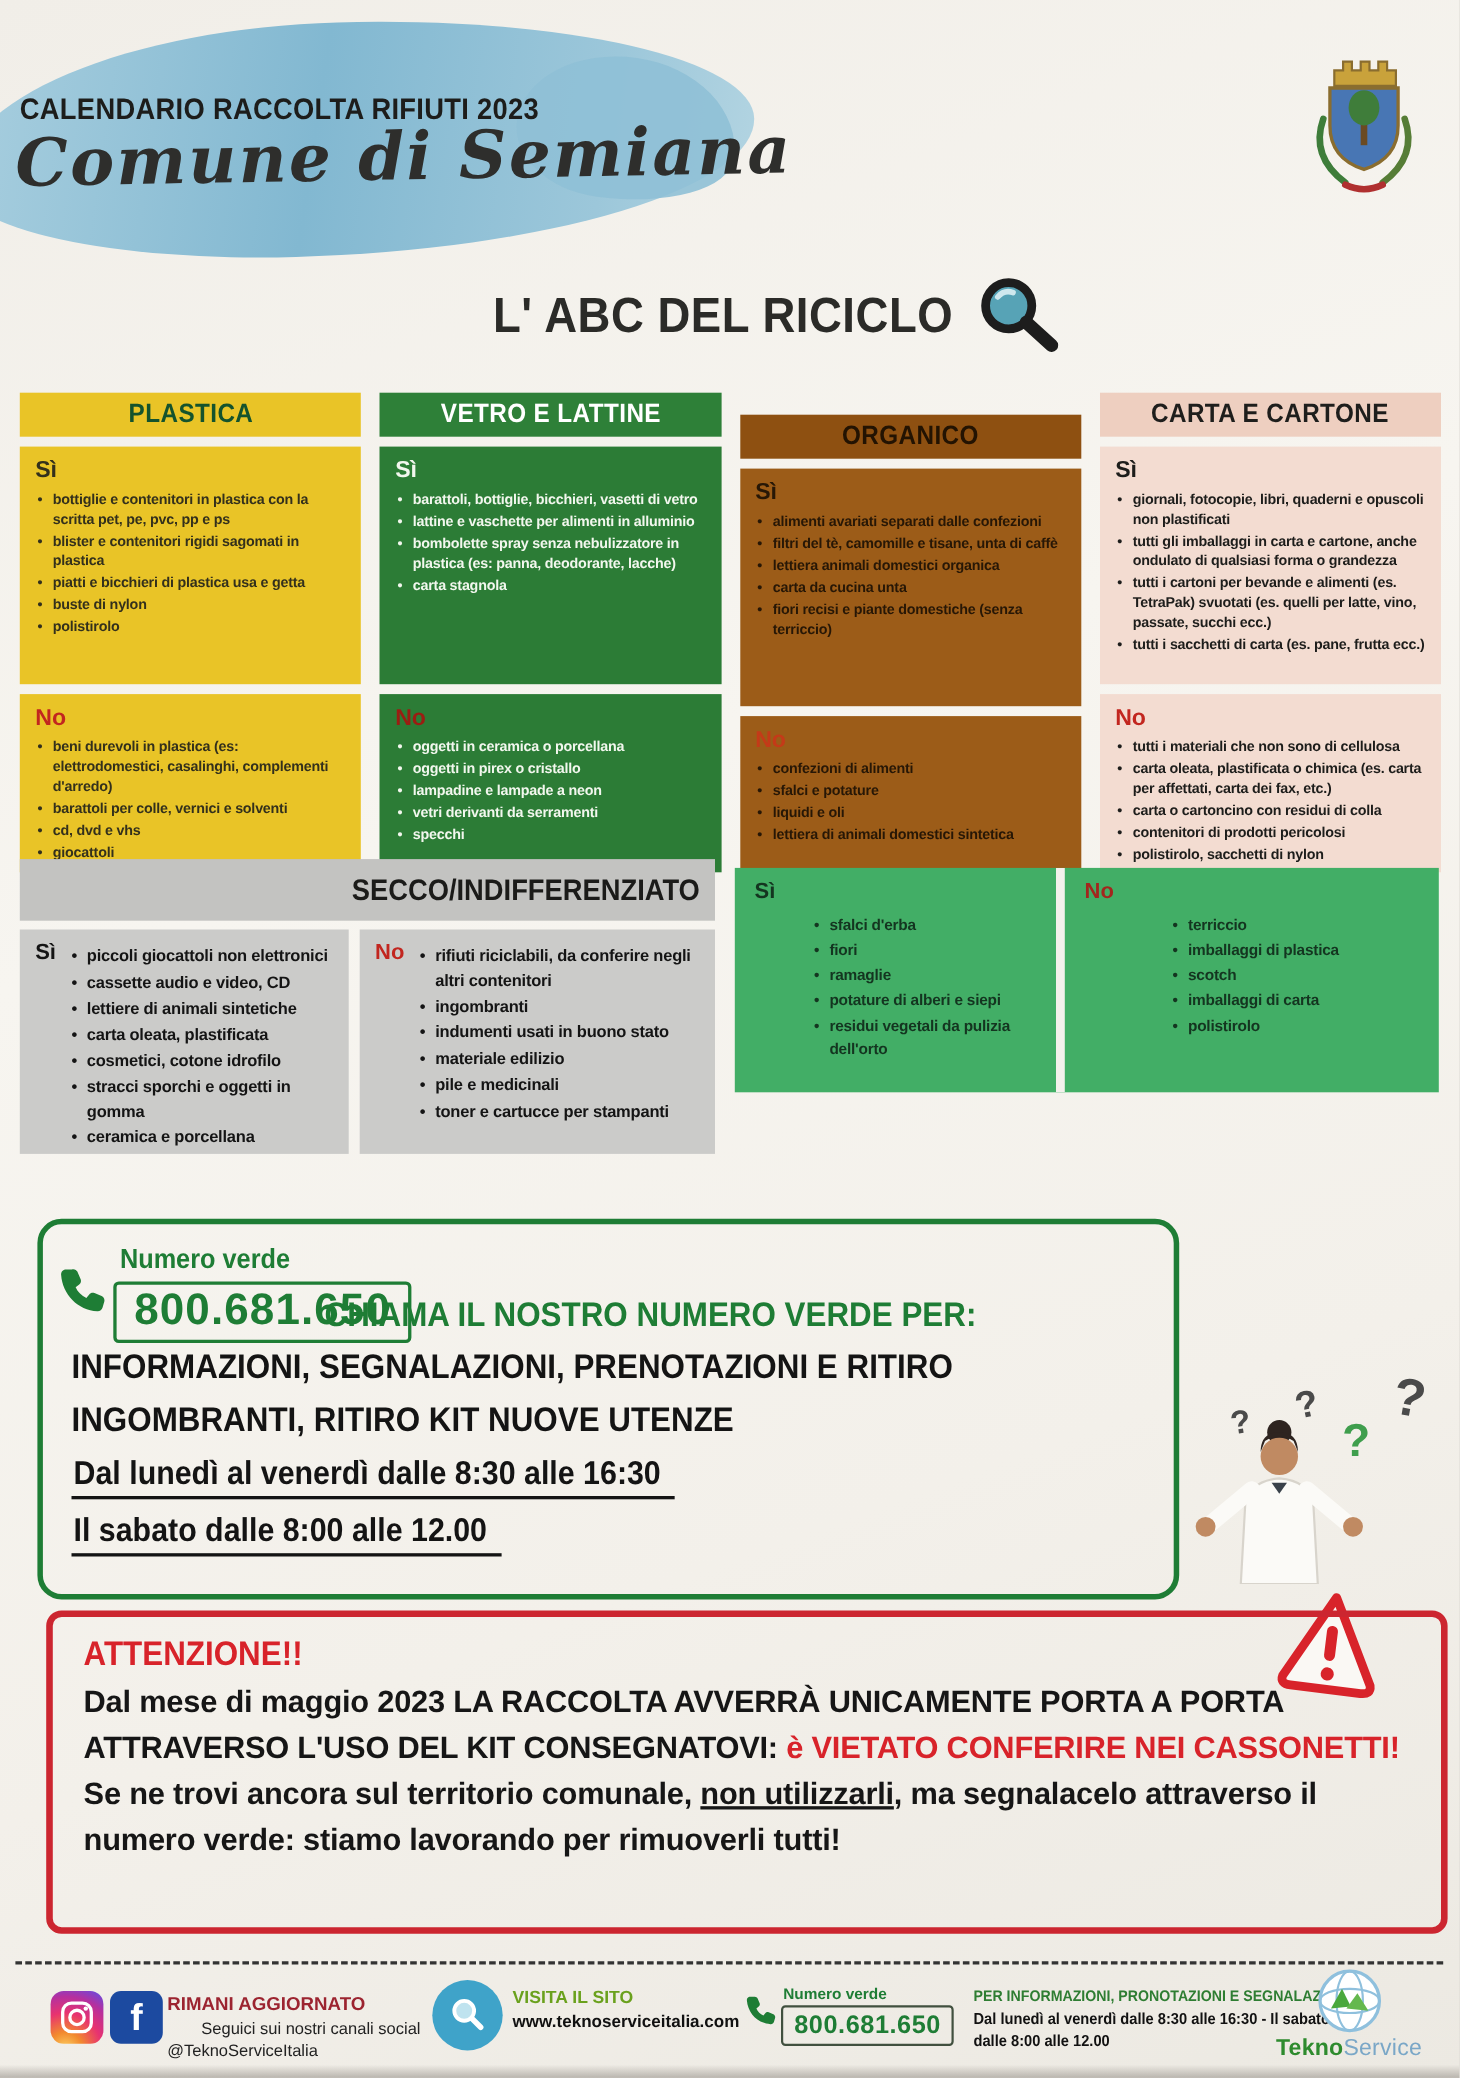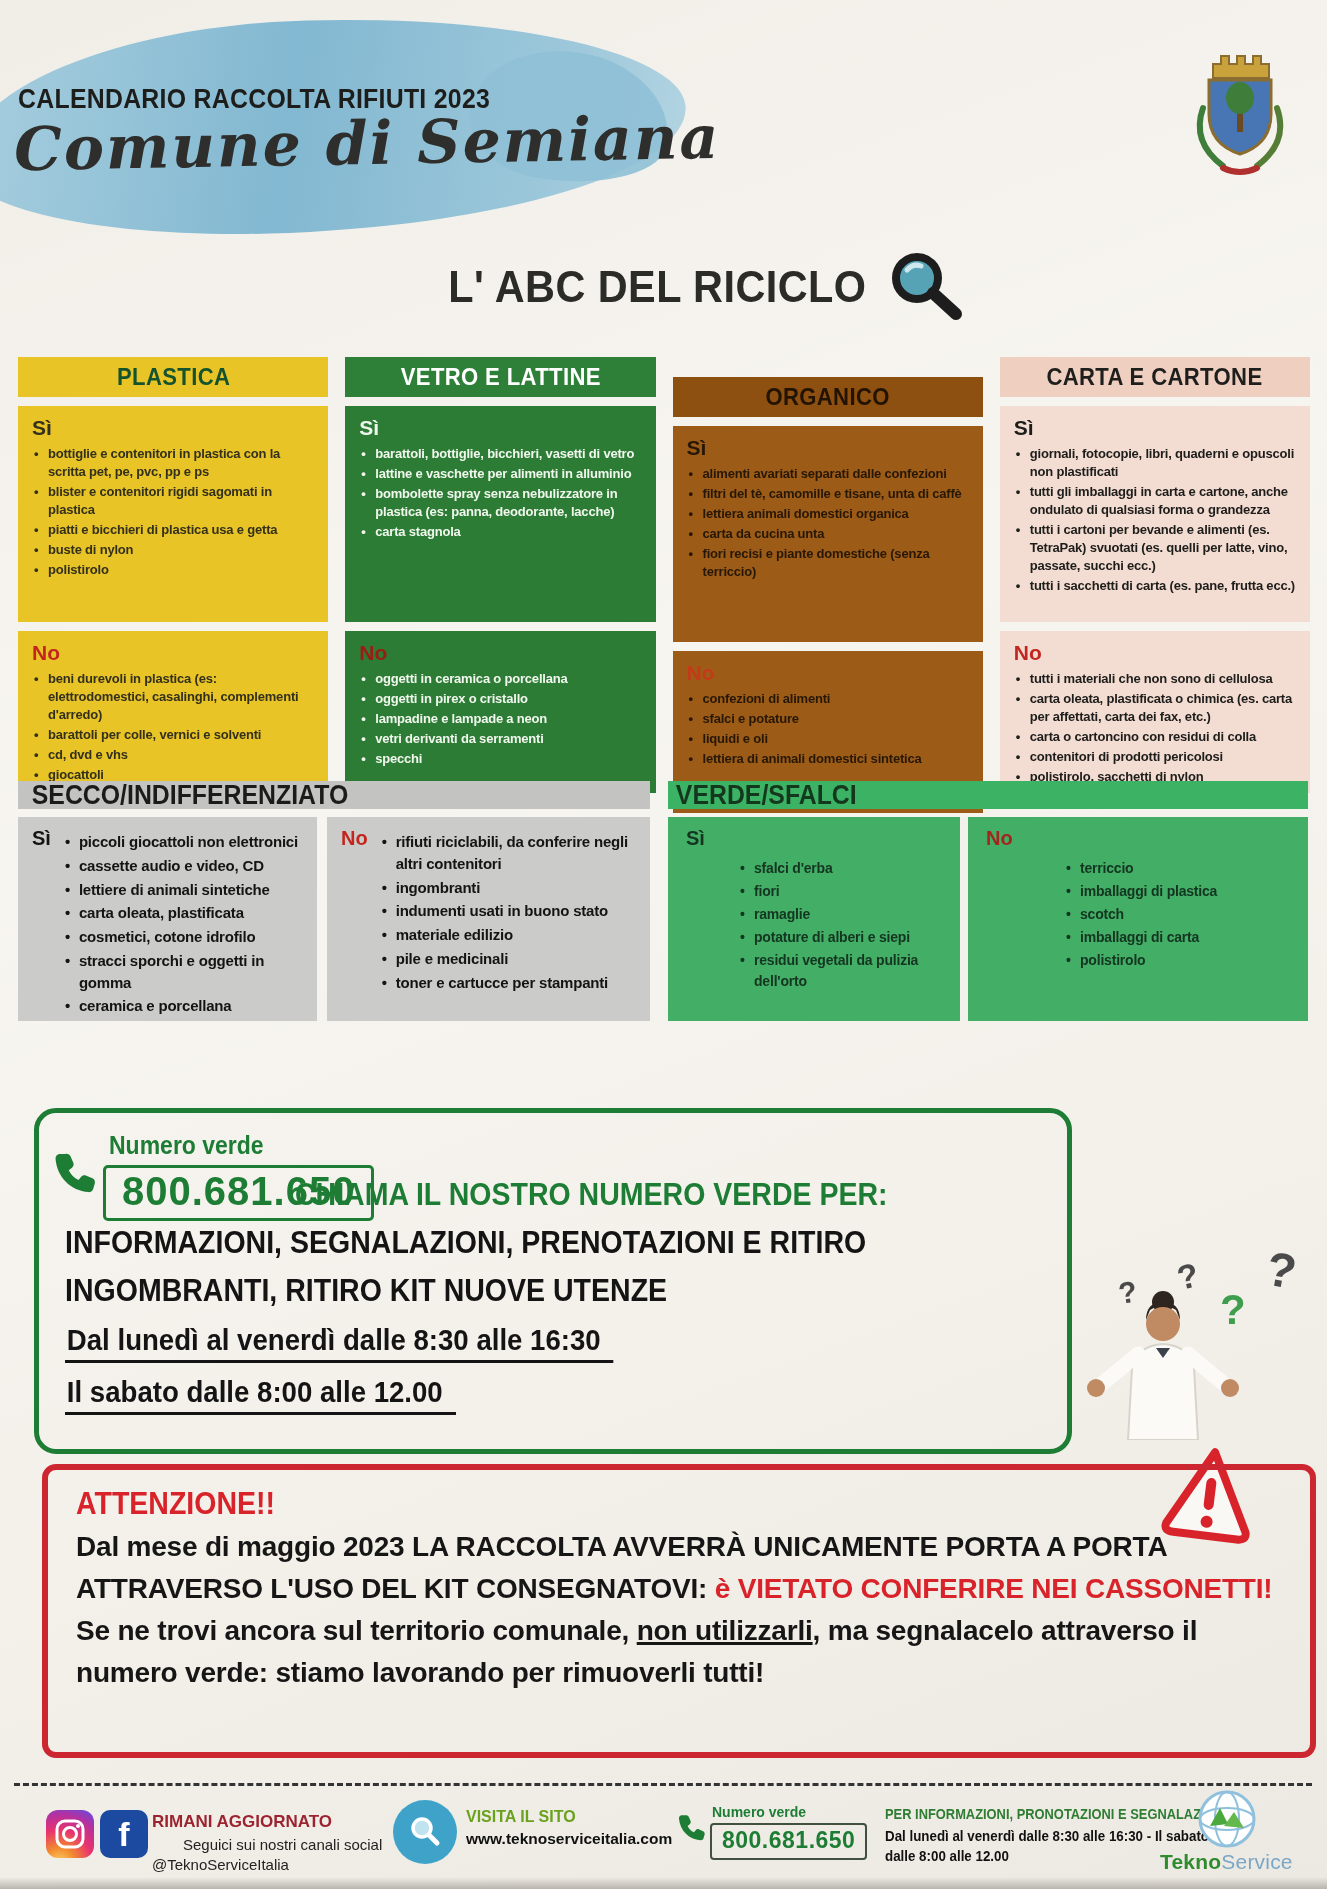--- a/index.html
+++ b/index.html
@@ -42,21 +42,21 @@
   .cat-vetro .box{background:#2c7c36;color:#f2f7ee;}
   .cat-vetro .no-label{color:#9b1d12;}
   .cat-organico .cat-header{background:#8e5011;color:#231302;margin-top:20px;}
   .cat-organico .box{background:#9c5c18;color:#271706;}
   .cat-organico .no-label{color:#c43a18;}
   .cat-carta .cat-header{background:#eecfc0;color:#1e1e1c;}
   .cat-carta .box{background:#f3dcd1;color:#1d1d1b;}
   .cat-carta .no-label{color:#c2261f;}
 
   
-  .wide-header{height:28px;display:flex;align-items:center;justify-content:flex-start;
+  .wide-header{height:56px;display:flex;align-items:center;justify-content:flex-end;
     font-size:27px;font-weight:800;}
   .secco{left:18px;top:781px;width:632px;}
   .secco .wide-header{background:#c3c3c1;color:#1b1b19;}
   .secco-body{margin-top:8px;height:204px;display:flex;gap:10px;}
   .secco-sub{background:#cbcbc9;color:#141414;padding:10px 10px 10px 14px;display:flex;gap:6px;overflow:hidden;}
   .secco-sub.sub-yes{width:275px;}
   .secco-sub.sub-no{flex:1;}
   .secco-sub .yn-label{font-size:20px;margin:0 4px 0 0;}
   .secco-sub ul.items{font-size:15px;line-height:1.45;margin-top:4px;}
   .secco .no-label{color:#c2261f;}
@@ -283,23 +283,20 @@
             <li>indumenti usati in buono stato</li>
             <li>materiale edilizio</li>
             <li>pile e medicinali</li>
             <li>toner e cartucce per stampanti</li>
           </ul>
       </div>
     </div>
   </div>
 
   <div class="abs verde">
-    <div class="wide-header">
-        <span class="condc">VERDE/SFALCI</span>
-      </div>
     <div class="verde-body">
       <div class="verde-half half-yes">
         <div class="yn-label">Sì</div>
         <ul class="items">
             <li>sfalci d'erba</li>
             <li>fiori</li>
             <li>ramaglie</li>
             <li>potature di alberi e siepi</li>
             <li>residui vegetali da pulizia dell'orto</li>
           </ul>

